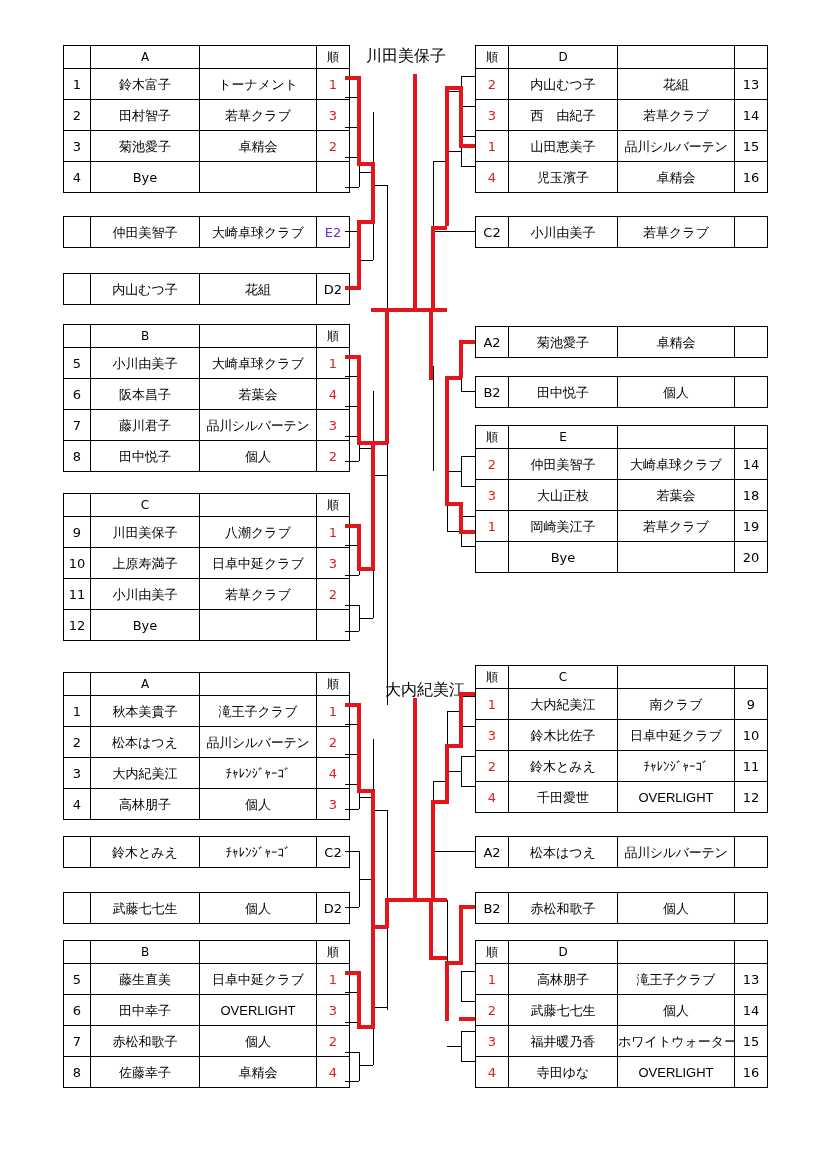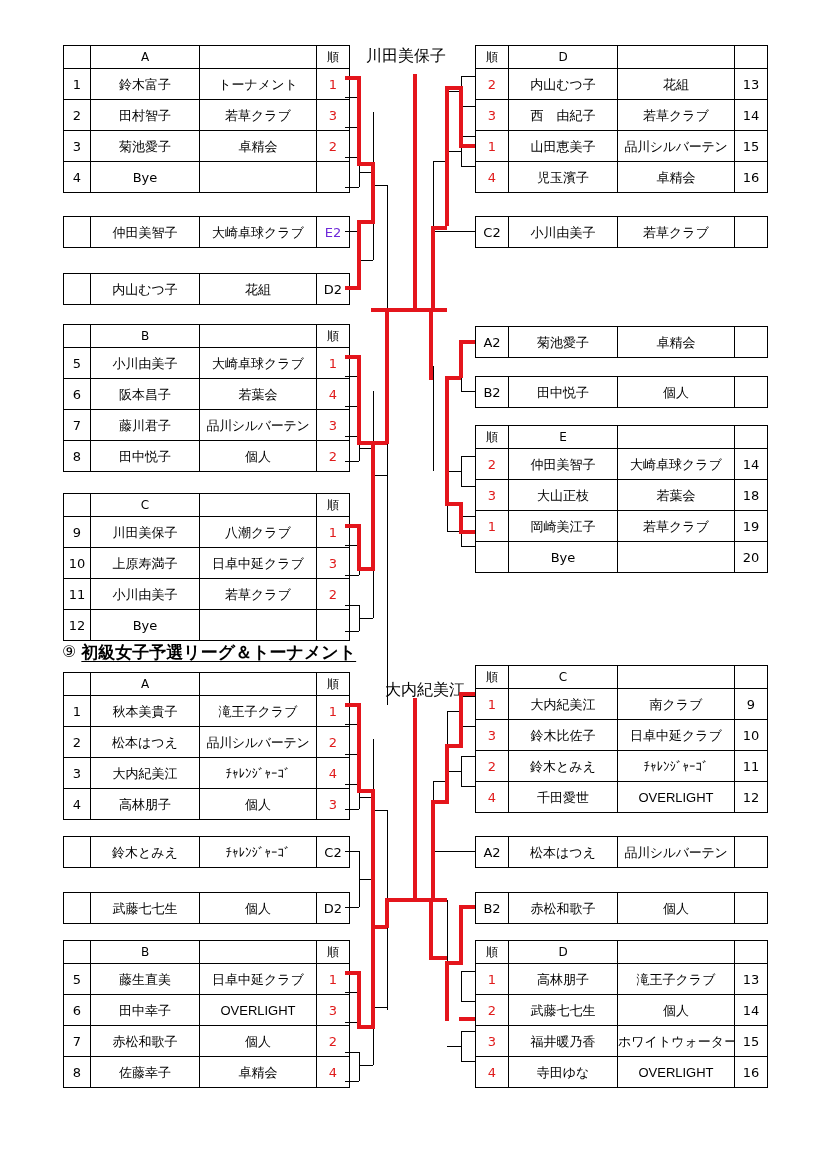--- a/index.html
+++ b/index.html
@@ -423,23 +423,20 @@
 
   <div class="rln h" style="left:459px;top:340px;width:16px;"></div>
   <div class="rln v" style="left:459px;top:340px;height:38px;"></div>
   <div class="rln h" style="left:445px;top:376px;width:16px;"></div>
   <div class="rln v" style="left:445px;top:376px;height:130px;"></div>
   <div class="rln h" style="left:445px;top:502px;width:16px;"></div>
   <div class="rln v" style="left:459px;top:502px;height:32px;"></div>
   <div class="rln h" style="left:459px;top:530px;width:16px;"></div>
   <div class="rln v" style="left:429px;top:308px;height:72px;"></div>
 
-  <div class="sec-title" style="left:62px;top:641px;">
-    <span class="circ">⑨</span><span class="ul">初級女子予選リーグ＆トーナメント</span>
-  </div>
 
   <div class="champ" style="left:385px;top:680px;">大内紀美江</div>
 
   <table class="tbl" style="left:63px;top:672px;width:282px;">
     <tbody>
         <tr class="hdr">
       <td class="c-no"></td>
       <td class="c-name grp-letter">A</td>
       <td class="c-club"></td>
       <td class="c-rk jun" style="color:#000">順</td>

